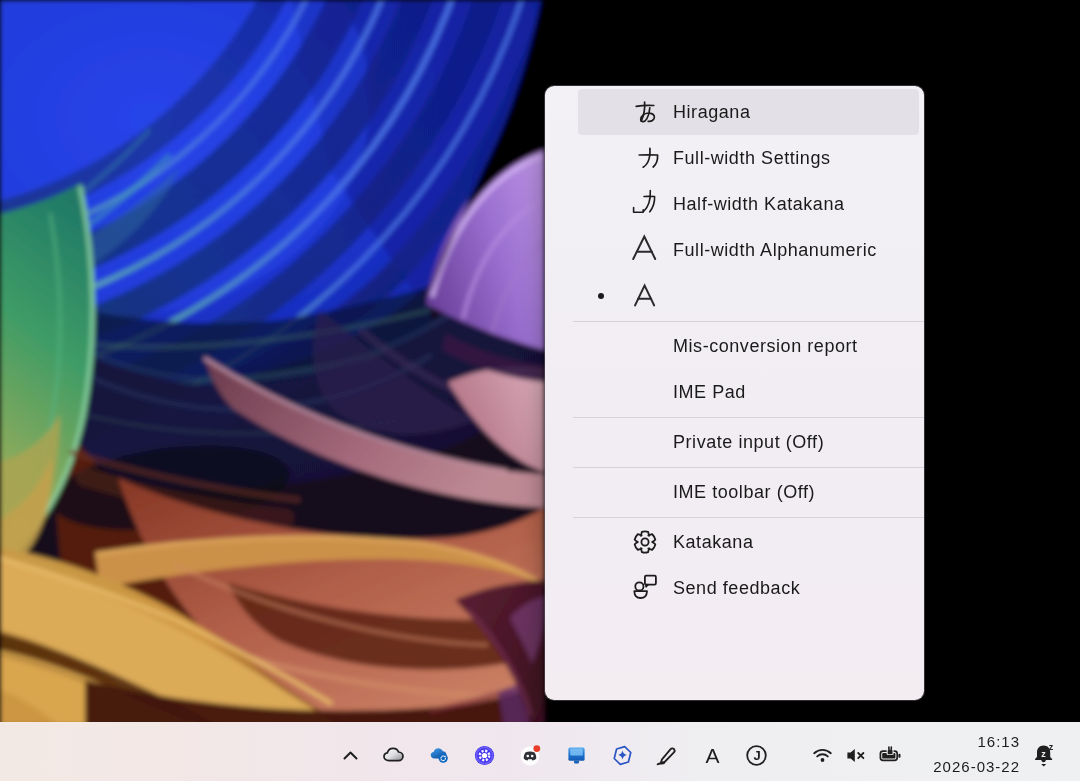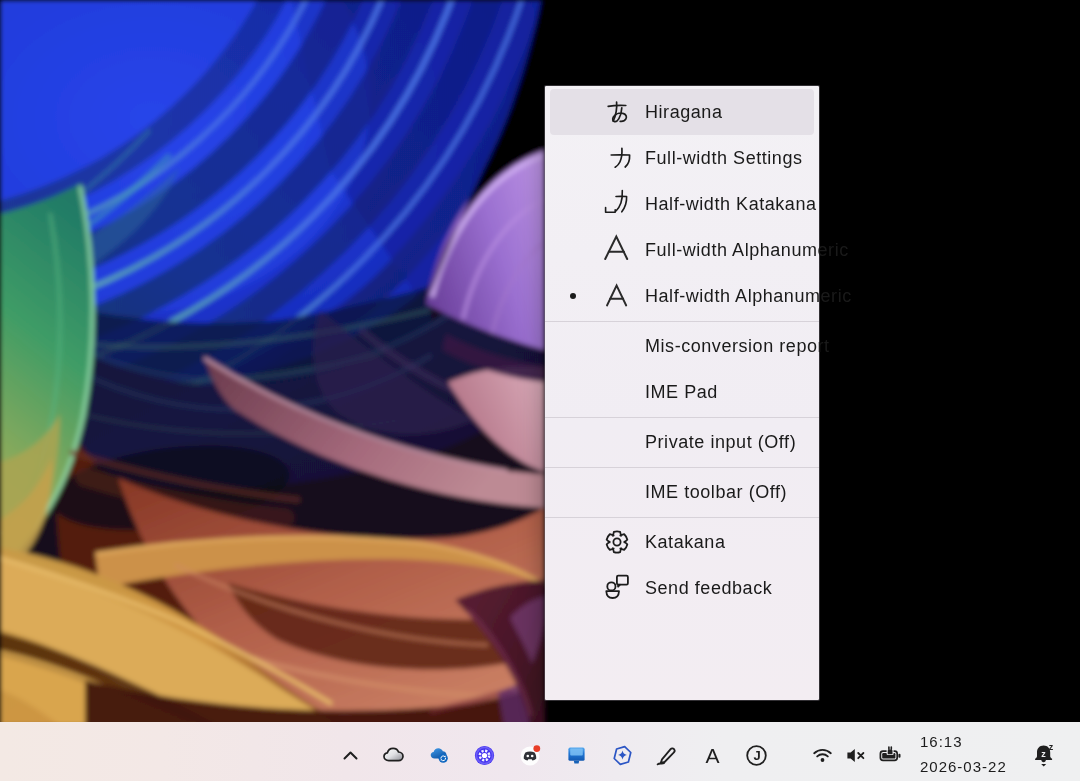--- a/index.html
+++ b/index.html
@@ -1,25 +1,25 @@
 <!DOCTYPE html>
 <html><head><meta charset="utf-8"><style>
 html,body{margin:0;padding:0;width:1080px;height:781px;overflow:hidden;background:#000;font-family:"Liberation Sans",sans-serif;}
 #wall{position:absolute;left:0;top:0;}
-#menu{position:absolute;left:545px;top:86px;width:274px;height:614px;background:linear-gradient(180deg,#f3f1f5 0%,#f1edf3 55%,#f3edf2 100%);border-radius:1px;box-shadow:0 0 0 1px rgba(125,120,130,.4),0 12px 26px rgba(0,0,0,.4);box-sizing:border-box;padding-top:3px;}
+#menu{position:absolute;left:545px;top:86px;width:379px;height:614px;background:linear-gradient(180deg,#f3f1f5 0%,#f1edf3 55%,#f3edf2 100%);border-radius:9px;box-shadow:0 0 0 1px rgba(125,120,130,.4),0 12px 26px rgba(0,0,0,.4);box-sizing:border-box;padding-top:3px;padding-left:28px;}
 .mi{position:relative;height:46px;color:#1a1a1a;font-size:18px;letter-spacing:0.55px;}
 .mi .lbl{position:absolute;left:100px;top:50%;transform:translateY(-50%);white-space:nowrap;}
 .mi .ico{position:absolute;left:55px;width:34px;height:34px;top:6px;}
 .hl::before{content:'';position:absolute;left:5px;right:5px;top:0;bottom:0;background:#e4e0e7;border-radius:4px;}
 .mi *{position:relative;}
 .sep{height:1px;background:#d7d2d9;margin:1.5px 0;}
 .bullet{position:absolute;left:25px;top:50%;width:6px;height:6px;border-radius:50%;background:#1b1b1b;transform:translateY(-50%);}
 #taskbar{position:absolute;left:0;top:722px;width:1080px;height:59px;background:linear-gradient(90deg,#f3e9e4 0%,#f3e8e6 15%,#f1e6ea 32%,#f0e7ee 47%,#efebf0 57%,#efeff1 67%,#eff0f1 100%);}
 .tico{position:absolute;top:743px;width:25px;height:25px;}
-#clock{position:absolute;left:920px;width:100px;top:729px;text-align:left;font-size:15px;line-height:25px;color:#1c1c1c;letter-spacing:1px;}
+#clock{position:absolute;left:920px;width:100px;top:729px;text-align:right;font-size:15px;line-height:25px;color:#1c1c1c;letter-spacing:1px;}
 </style></head>
 <body>
 <svg id="wall" width="1080" height="781" viewBox="0 0 1080 781">
     <rect width="1080" height="781" fill="#000"></rect>
     <defs>
 <radialGradient id="blueBG" cx="0.28" cy="0.3" r="1.05">
  <stop offset="0" stop-color="#2743e8"></stop>
         <stop offset="0.45" stop-color="#1b32cc"></stop>
         <stop offset="0.78" stop-color="#12249e"></stop>
         <stop offset="1" stop-color="#0c1a78"></stop>
@@ -205,21 +205,20 @@
       <span class="lbl">Full-width Alphanumeric</span>
     </div>
  <div class="mi">
       <span class="bullet"></span>
       <svg class="ico" viewBox="0 0 34 34">
         <g fill="none" stroke="#2a2a2a" stroke-width="1.9" stroke-linecap="round">
           <path d="M7,26.5 L16.6,6.5 L26.2,26.5"></path>
           <path d="M10.2,19.8 L23.2,19.8"></path>
         </g>
       </svg>
-      <span class="lbl">Half-width Alphanumeric</span>
     </div>
  <div class="sep"></div>
  <div class="mi">
       <span class="lbl">Mis-conversion report</span>
     </div>
  <div class="mi">
       <span class="lbl">IME Pad</span>
     </div>
  <div class="sep"></div>
  <div class="mi">

